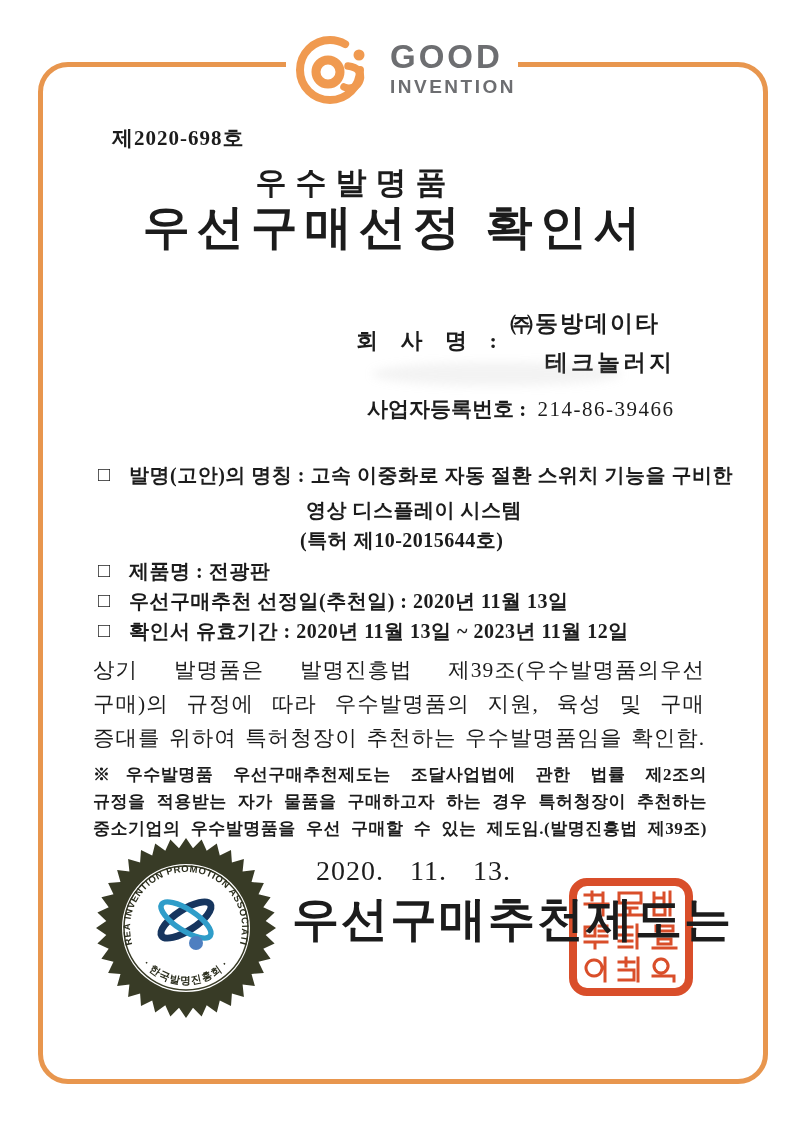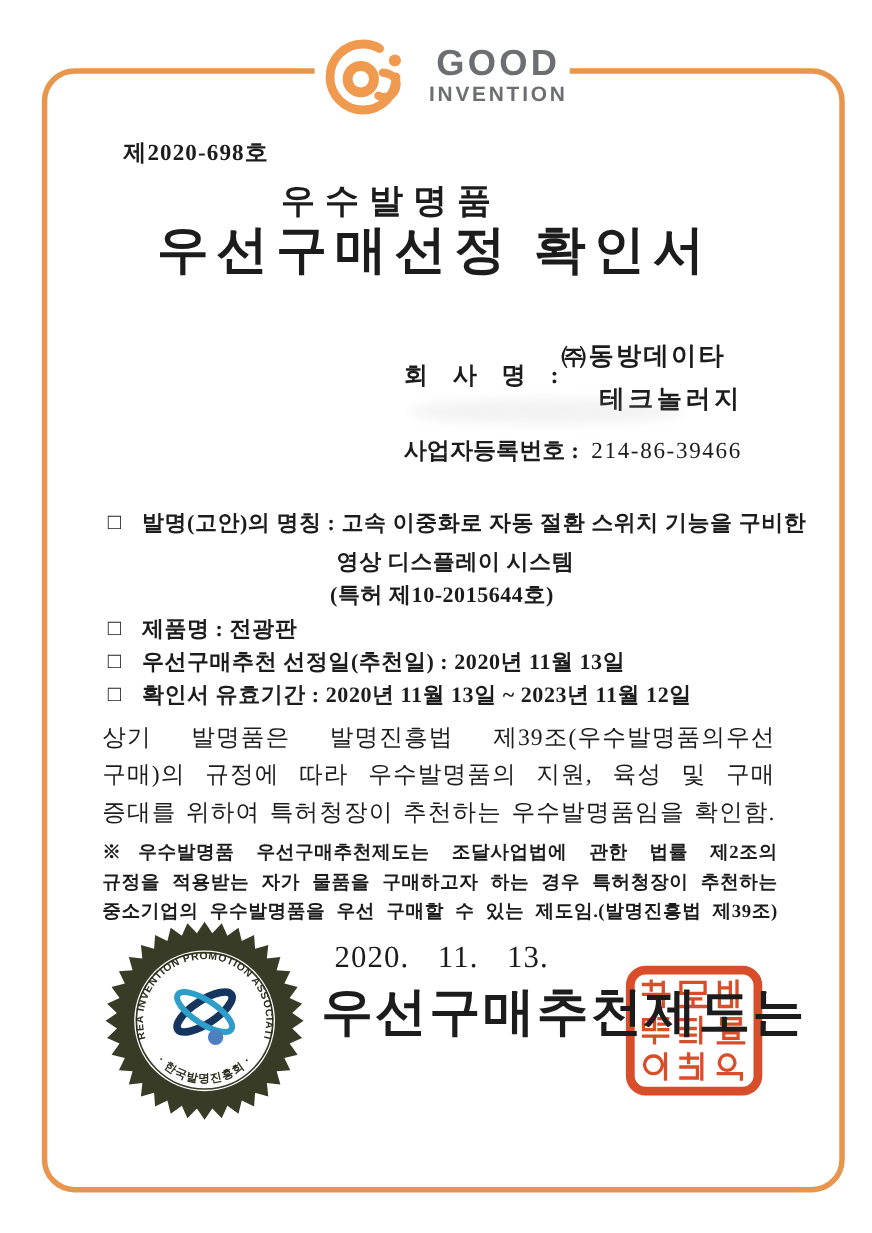--- a/index.html
+++ b/index.html
@@ -10,46 +10,45 @@
   .frame{
     position:absolute;left:38px;top:62px;width:720px;height:1012px;
     border:5px solid #E8964E;border-radius:30px;
   }
   .logo-mask{
     position:absolute;left:286px;top:58px;width:232px;height:14px;background:#ffffff;
   }
   .logo{
     position:absolute;left:292px;top:24px;display:flex;align-items:flex-start;
     font-family:"Liberation Sans", sans-serif;
-    text-align:center;
   }
   .logo svg{display:block;}
   .logo-textcol{margin-left:10px;margin-top:16px;}
   .logo-good{font-size:33px;font-weight:bold;color:#6D6E71;letter-spacing:3px;line-height:1;}
   .logo-invention{font-size:19px;font-weight:bold;color:#6D6E71;letter-spacing:2.5px;line-height:1;margin-top:4px;}
   .doc-number{position:absolute;left:112px;top:124px;font-size:21px;font-weight:bold;letter-spacing:1px;}
   .title-sub{position:absolute;left:0;top:162px;width:711px;text-align:center;font-size:31px;font-weight:bold;letter-spacing:9px;}
   .title-main{position:absolute;left:0;top:196px;width:790px;text-align:center;font-size:47px;font-weight:bold;letter-spacing:7px;}
-  .company-label{position:absolute;left:367px;top:326px;font-size:22px;font-weight:bold;word-spacing:17px;}
+  .company-label{position:absolute;left:356px;top:326px;font-size:22px;font-weight:bold;word-spacing:17px;}
   .company-name1{position:absolute;left:510px;top:308px;font-size:23px;font-weight:bold;letter-spacing:2px;}
   .company-name2{position:absolute;left:545px;top:347px;font-size:23px;font-weight:bold;letter-spacing:3px;}
   .biz-row{position:absolute;left:367px;top:395px;font-size:21px;}
   .biz-label{font-weight:bold;}
   .biz-number{letter-spacing:1.5px;margin-left:6px;text-align:center;}
   .smudge{position:absolute;left:372px;top:362px;width:250px;height:24px;border-radius:50%;
     background:rgba(170,170,170,0.14);filter:blur(5px);}
   .item-line{position:absolute;font-size:20px;font-weight:bold;letter-spacing:0.5px;white-space:nowrap;}
   .bullet{display:inline-block;width:16px;font-weight:normal;margin-right:15px;transform:translateY(-1px);}
   .cont{position:absolute;font-size:20px;font-weight:bold;letter-spacing:0.5px;white-space:nowrap;}
   .body-line{position:absolute;left:93px;width:612px;font-size:21.5px;font-weight:normal;letter-spacing:1px;
     text-align:justify;text-align-last:justify;}
   .foot-line{position:absolute;left:93px;width:614px;font-size:17px;font-weight:bold;letter-spacing:0.5px;
     text-align:justify;text-align-last:justify;}
   .badge{position:absolute;left:94px;top:836px;}
-  .date-line{position:absolute;left:304px;top:855px;font-size:28px;letter-spacing:1px;word-spacing:18px;z-index:3;}
+  .date-line{position:absolute;left:316px;top:855px;font-size:28px;letter-spacing:1px;word-spacing:18px;z-index:3;}
   .signer-line{position:absolute;left:292px;top:888px;font-size:47px;font-weight:bold;letter-spacing:2px;z-index:3;white-space:nowrap;}
   .stamp{position:absolute;left:567px;top:877px;z-index:2;}
 </style>
 </head>
 <body>
 
 <div class="page">
 
   <div class="frame"></div>
   <div class="logo-mask"></div>

